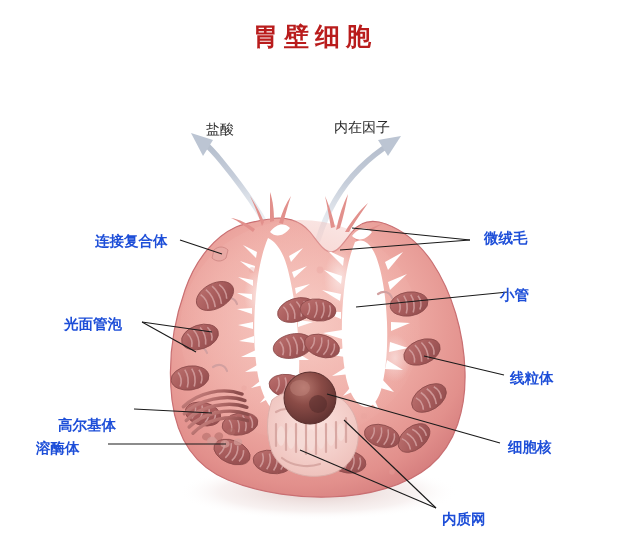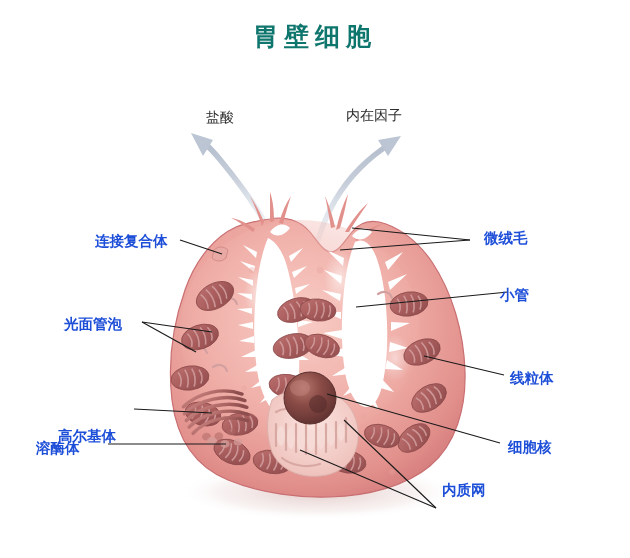--- a/index.html
+++ b/index.html
@@ -20,36 +20,37 @@
   }
   #page-title {
     position: absolute;
     left: 0;
     top: 20px;
     width: 630px;
     text-align: center;
     font-size: 25px;
     font-weight: bold;
     letter-spacing: 6px;
-    color: #0f766e;
+    color: #b91c1c;
     font-family: "Liberation Sans", "DejaVu Sans", sans-serif;
   }
   .lbl {
     position: absolute;
     font-size: 14.5px;
     font-weight: bold;
     color: #1d4ed8;
     white-space: nowrap;
     line-height: 1;
     font-family: "Liberation Sans", "DejaVu Sans", sans-serif;
   }
   .lbl.flow {
     font-weight: normal;
     font-size: 14px;
     color: #2b2b2b;
+    margin-top: 12px;
   }
   #art {
     position: absolute;
     left: 0;
     top: 0;
     width: 630px;
     height: 558px;
   }
 </style>
 </head>
@@ -503,27 +504,27 @@
       <path d="M142,322 L212,332"></path>
       <path d="M142,322 L196,352"></path>
 
       <path d="M134,409 L212,413"></path>
 
       <path d="M108,444 L226,444"></path>
     </g>
   </svg>
 
   <div class="lbl flow" style="left:206px; top:110px;">盐酸</div>
-  <div class="lbl flow" style="left:346px; top:108px;">内在因子</div>
+  <div class="lbl flow" style="left:334px; top:108px;">内在因子</div>
 
   <div class="lbl" style="left:95px; top:234px;">连接复合体</div>
   <div class="lbl" style="left:64px; top:317px;font-family:Liberation Serif, serif;">光面管泡</div>
-  <div class="lbl" style="left:58px; top:429px;text-align:center;">高尔基体</div>
+  <div class="lbl" style="left:58px; top:418px;text-align:center;">高尔基体</div>
   <div class="lbl" style="left:36px; top:441px;">溶酶体</div>
 
   <div class="lbl" style="left:484px; top:231px;text-align:center;">微绒毛</div>
   <div class="lbl" style="left:500px; top:288px;">小管</div>
   <div class="lbl" style="left:510px; top:371px;">线粒体</div>
   <div class="lbl" style="left:508px; top:440px;">细胞核</div>
 
-  <div class="lbl" style="left:442px; top:483px;">内质网</div>
+  <div class="lbl" style="left:442px; top:512px;">内质网</div>
 
 </div>
 
 </body></html>

